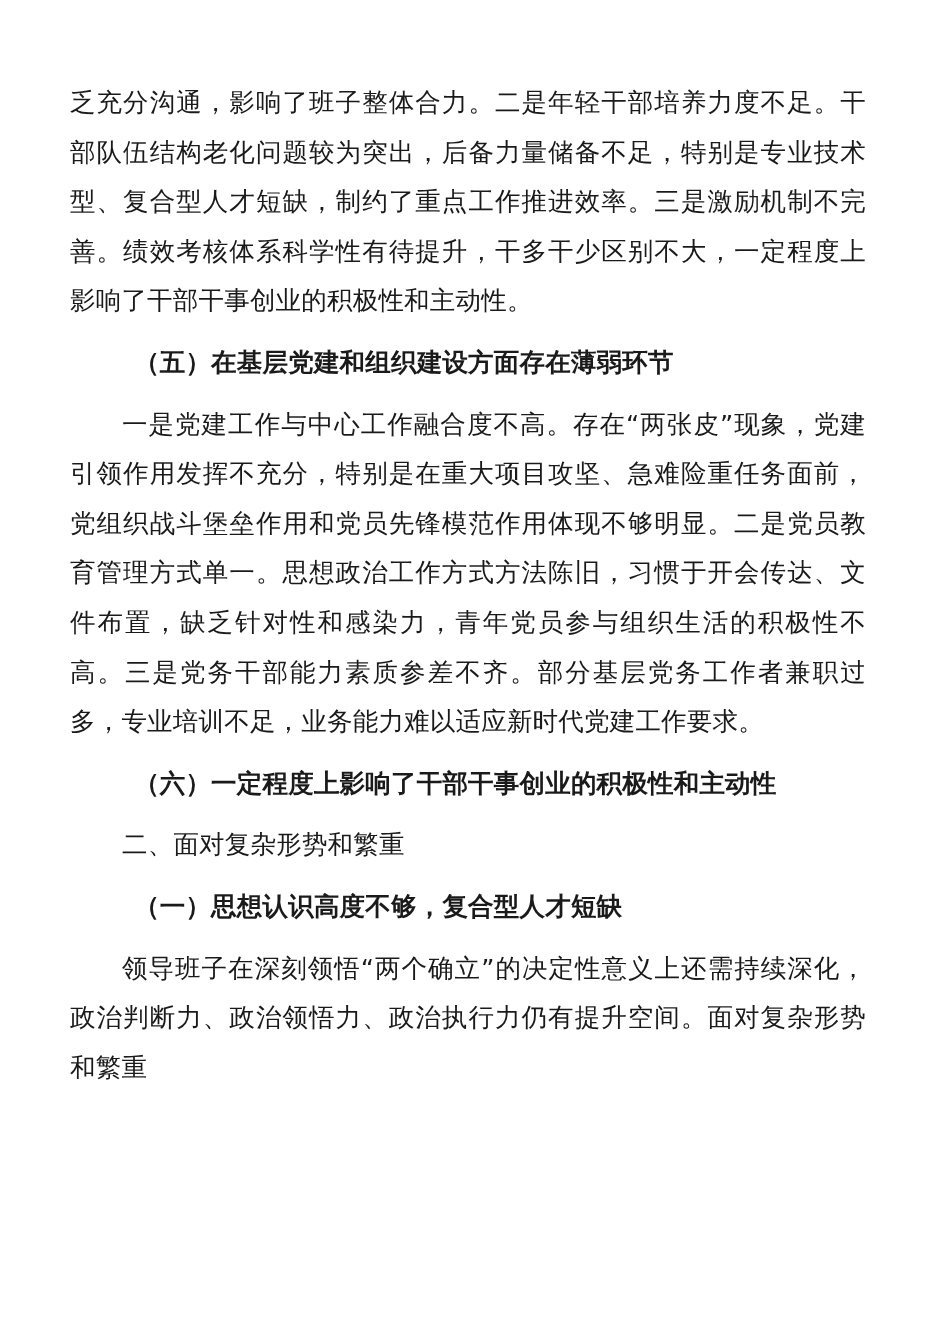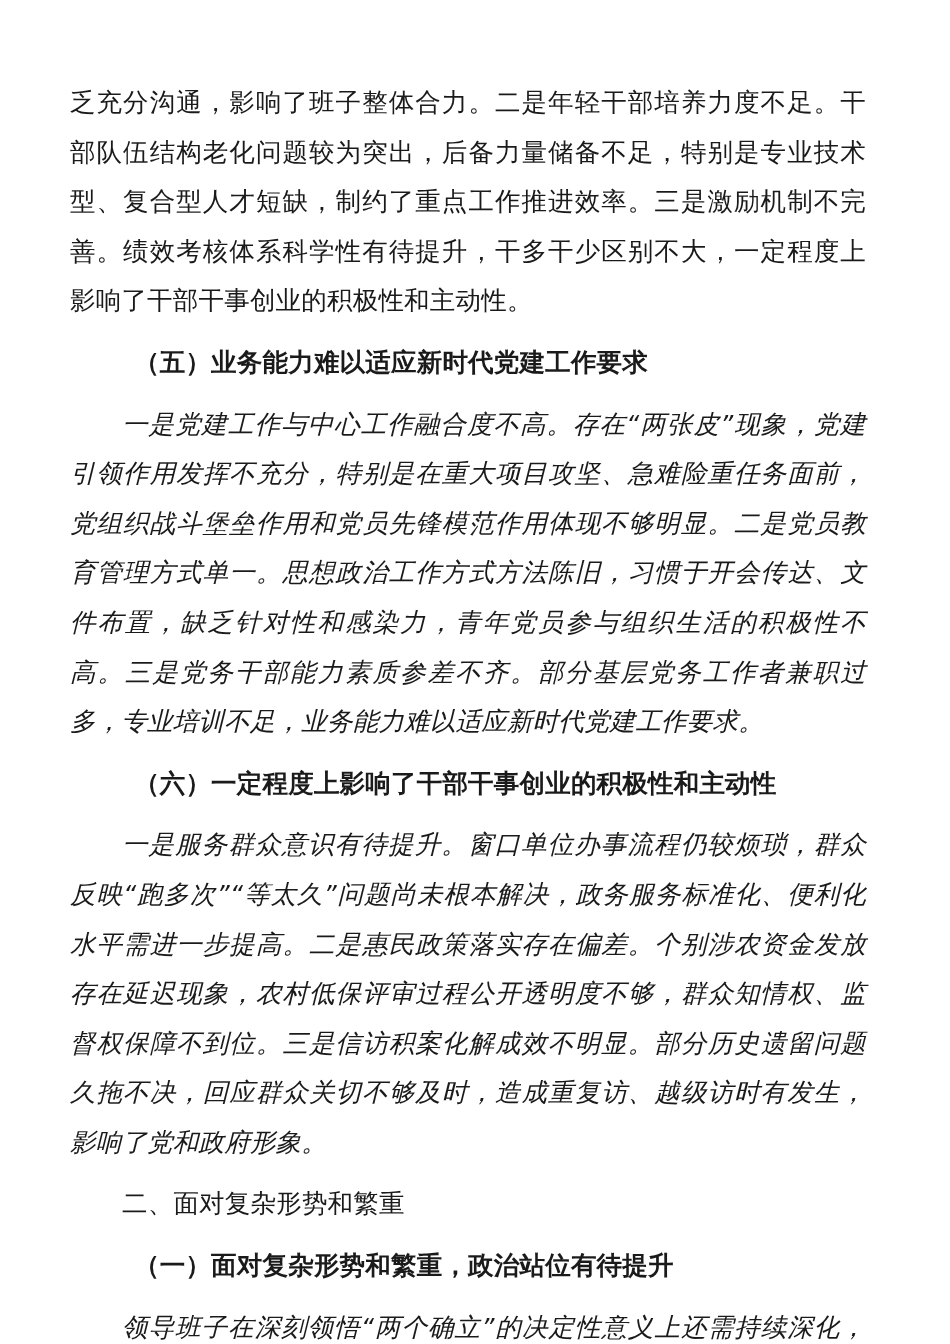--- a/index.html
+++ b/index.html
@@ -3,29 +3,28 @@
 <meta charset="utf-8">
 <style>
   html, body { margin: 0; padding: 0; background: #ffffff; }
   body { width: 950px; height: 1344px; position: relative; overflow: hidden; }
   .page {
     position: absolute; left: 58px; top: 66px; width: 820px;
     font-family: "DejaVu Sans", "Liberation Sans", sans-serif;
     font-size: 25.5px; color: #1a1a1a;
   }
   .para { margin: 12px; line-height: 49.6px; text-align: justify; text-align-last: left; letter-spacing: 0.2px; }
-  .indent { text-indent: 52px; font-style: italic; }
+  .indent { text-indent: 52px; }
   .heading { font-weight: bold; text-indent: 64px; }
   .plain-head { text-indent: 52px; }
 </style>
 </head>
 <body>
 
 <div class="page">
   <p class="para">乏充分沟通，影响了班子整体合力。二是年轻干部培养力度不足。干部队伍结构老化问题较为突出，后备力量储备不足，特别是专业技术型、复合型人才短缺，制约了重点工作推进效率。三是激励机制不完善。绩效考核体系科学性有待提升，干多干少区别不大，一定程度上影响了干部干事创业的积极性和主动性。</p>
-  <p class="para heading">（五）业务能力难以适应新时代党建工作要求</p>
+  <p class="para heading">（五）在基层党建和组织建设方面存在薄弱环节</p>
   <p class="para indent">一是党建工作与中心工作融合度不高。存在“两张皮”现象，党建引领作用发挥不充分，特别是在重大项目攻坚、急难险重任务面前，党组织战斗堡垒作用和党员先锋模范作用体现不够明显。二是党员教育管理方式单一。思想政治工作方式方法陈旧，习惯于开会传达、文件布置，缺乏针对性和感染力，青年党员参与组织生活的积极性不高。三是党务干部能力素质参差不齐。部分基层党务工作者兼职过多，专业培训不足，业务能力难以适应新时代党建工作要求。</p>
   <p class="para heading">（六）一定程度上影响了干部干事创业的积极性和主动性</p>
-  <p class="para indent">一是服务群众意识有待提升。窗口单位办事流程仍较烦琐，群众反映“跑多次”“等太久”问题尚未根本解决，政务服务标准化、便利化水平需进一步提高。二是惠民政策落实存在偏差。个别涉农资金发放存在延迟现象，农村低保评审过程公开透明度不够，群众知情权、监督权保障不到位。三是信访积案化解成效不明显。部分历史遗留问题久拖不决，回应群众关切不够及时，造成重复访、越级访时有发生，影响了党和政府形象。</p>
   <p class="para plain-head">二、面对复杂形势和繁重</p>
-  <p class="para heading">（一）面对复杂形势和繁重，政治站位有待提升</p>
+  <p class="para heading">（一）思想认识高度不够，复合型人才短缺</p>
   <p class="para indent">领导班子在深刻领悟“两个确立”的决定性意义上还需持续深化，政治判断力、政治领悟力、政治执行力仍有提升空间。面对复杂形势和繁重</p>
 </div>
 
 </body></html>

